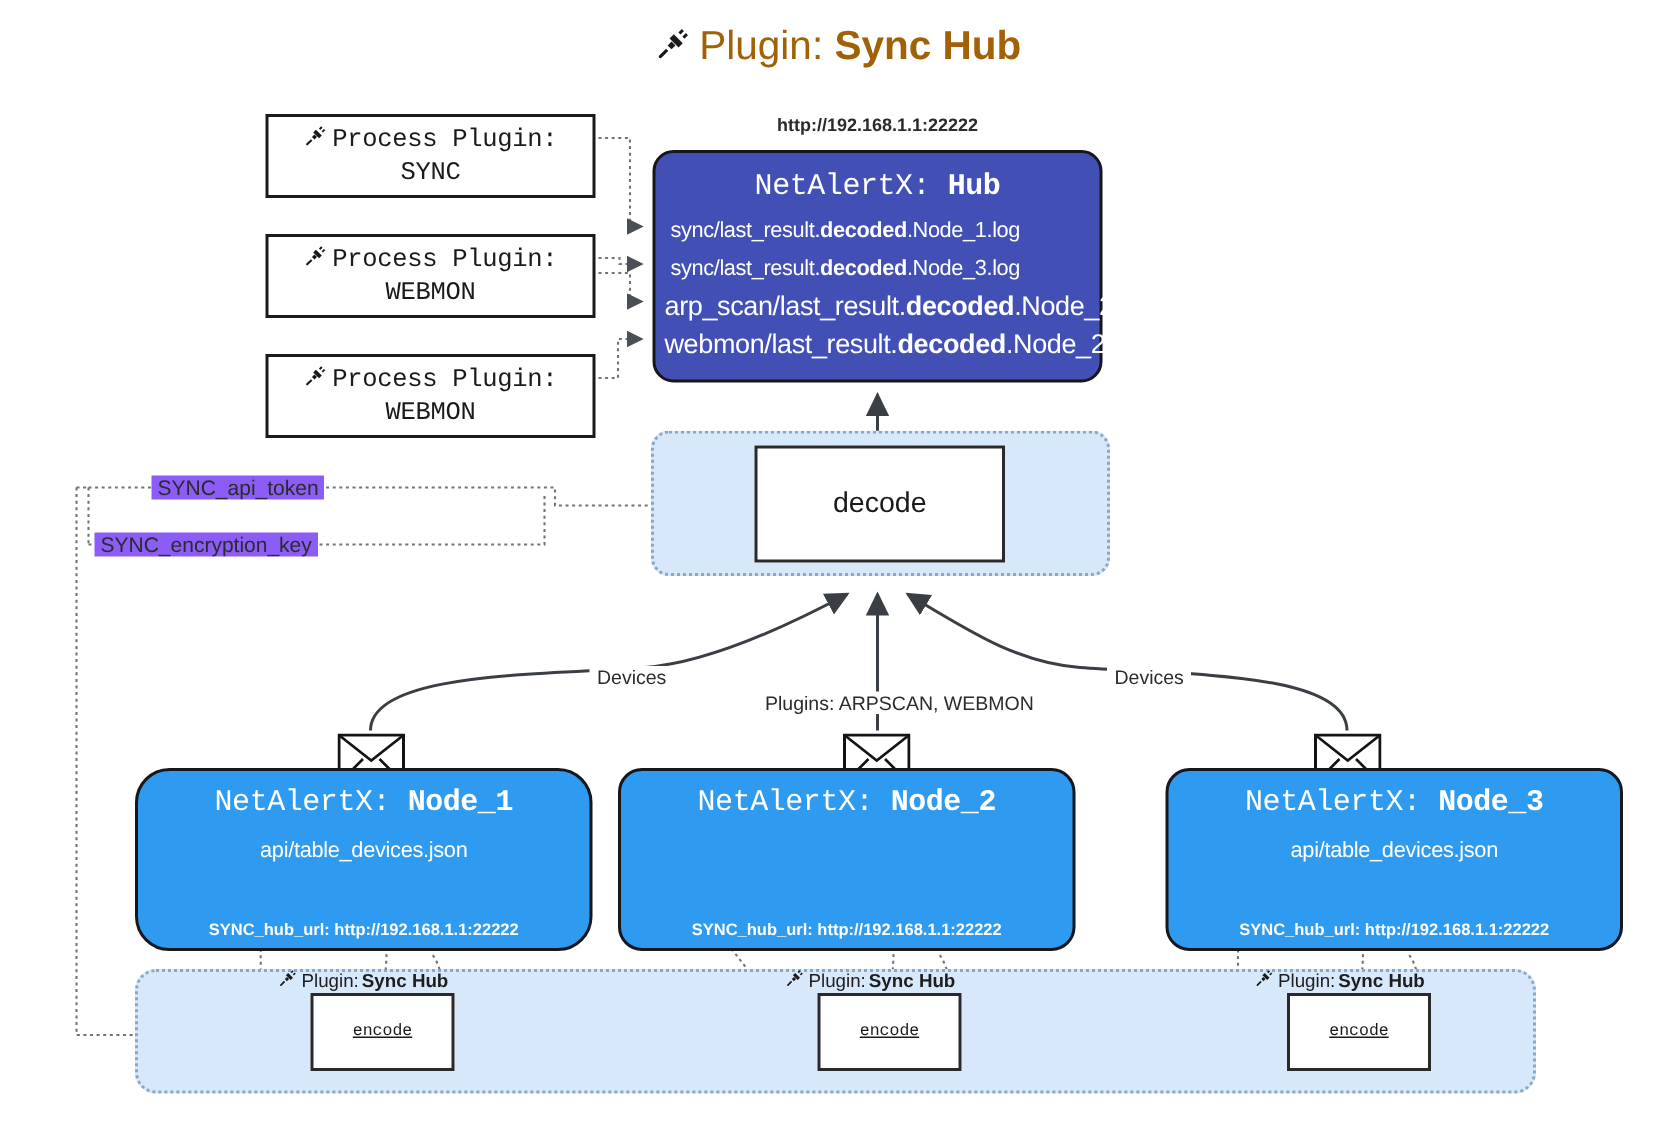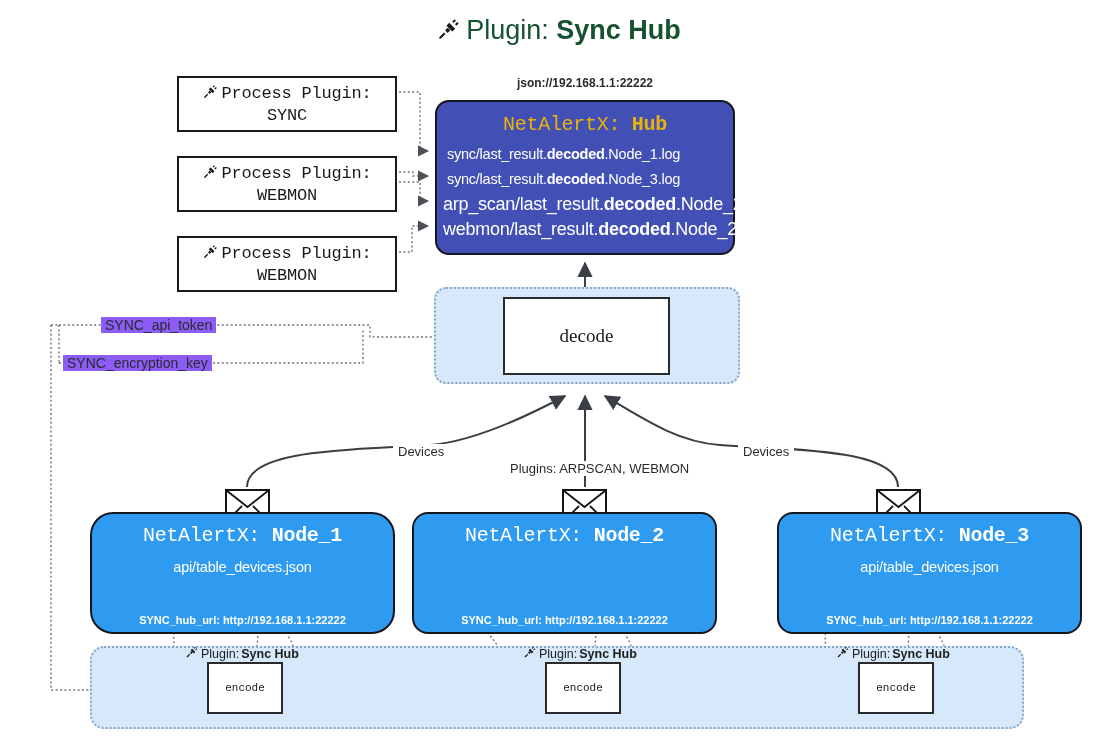--- a/index.html
+++ b/index.html
@@ -22,21 +22,21 @@
     width:1117px;height:754px;
     pointer-events:none;
   }
   .node{position:absolute;box-sizing:border-box;}
 
   
   #title{
     top:16px;left:0;width:1117px;
     text-align:center;
     font-size:27px;
-    color:#14532d;
+    color:#a16207;
     line-height:1.1;
   }
   #title .plug{
     display:inline-block;
     vertical-align:-3px;
     margin-right:4px;
   }
   #title .t-light{font-weight:400;}
   #title .t-bold{font-weight:700;}
 
@@ -74,21 +74,21 @@
     width:300px;height:155px;
     background:#4250b5;
     border:2px solid #16161d;
     border-radius:14px;
     padding-top:10px;
     box-sizing:border-box;
   }
   #hub .hub-title{
     font-family:"Liberation Mono", monospace;
     font-size:20px;
-    color:#eab308;
+    color:#ffffff;
     text-align:center;
     line-height:26px;
     letter-spacing:-0.3px;
   }
   #hub .hub-title b{font-weight:700;}
   #hub .loglist{
     margin-top:4px;
     display:flex;
     flex-direction:column;
   }
@@ -110,21 +110,21 @@
     background:#d6e8fa;
     border:2px dotted #8aa8c4;
     border-radius:12px;
   }
   #decode{
     left:503px;top:297px;
     width:167px;height:78px;
     background:#ffffff;
     border:2px solid #2a2a2a;
     display:flex;align-items:center;justify-content:center;
-    font-family:Liberation Serif, serif;
+    font-family:Liberation Sans, sans-serif;
     font-size:19px;
     color:#1a1a1a;
   }
 
   
   .tokenlabel{
     font-size:14px;
     color:#2b2b2b;
     background:#8b5cf6;
     padding:0 4px;
@@ -195,27 +195,28 @@
 
   
   #bottom-wrap{
     left:90px;top:646px;
     width:934px;height:83px;
     background:#d6e8fa;
     border:2px dotted #8aa8c4;
     border-radius:14px;
   }
   .encodebox{
-    width:76px;height:52px;
+    width:96px;height:52px;
     background:#ffffff;
     border:2px solid #2a2a2a;
     display:flex;align-items:center;justify-content:center;
     font-family:"Liberation Mono", monospace;
     font-size:11px;
     color:#1a1a1a;
+    text-decoration:underline;
   }
   #enc1{left:207px;top:662px;}
   #enc2{left:545px;top:662px;}
   #enc3{left:858px;top:662px;}
 
   .pluglabel{
     font-size:12.5px;
     color:#1d1d1d;
     white-space:nowrap;
     display:flex;align-items:center;gap:2px;
@@ -338,21 +339,21 @@
               <path d="M17.1 3.1l1.3 1.3-2.1 2.1-1.3-1.3z"></path>
               <path d="M19.6 5.6l1.3 1.3-2.1 2.1-1.3-1.3z"></path>
             </g>
           </svg>
       </span>
       <span>Process Plugin:</span>
     </div>
     <div class="l2">WEBMON</div>
   </div>
 
-  <div class="node" id="hub-url">json://192.168.1.1:22222</div>
+  <div class="node" id="hub-url">http://192.168.1.1:22222</div>
 
   <div class="node" id="hub">
     <div class="hub-title">
       <span>NetAlertX: </span><b>Hub</b>
     </div>
     <div class="loglist">
       <div class="logline"><span>sync/last_result.</span><b>decoded</b><span>.Node_1.log</span></div>
       <div class="logline"><span>sync/last_result.</span><b>decoded</b><span>.Node_3.log</span></div>
       <div class="logline wide"><span>arp_scan/last_result.</span><b>decoded</b><span>.Node_2.log</span></div>
       <div class="logline wide"><span>webmon/last_result.</span><b>decoded</b><span>.Node_2.log</span></div>

